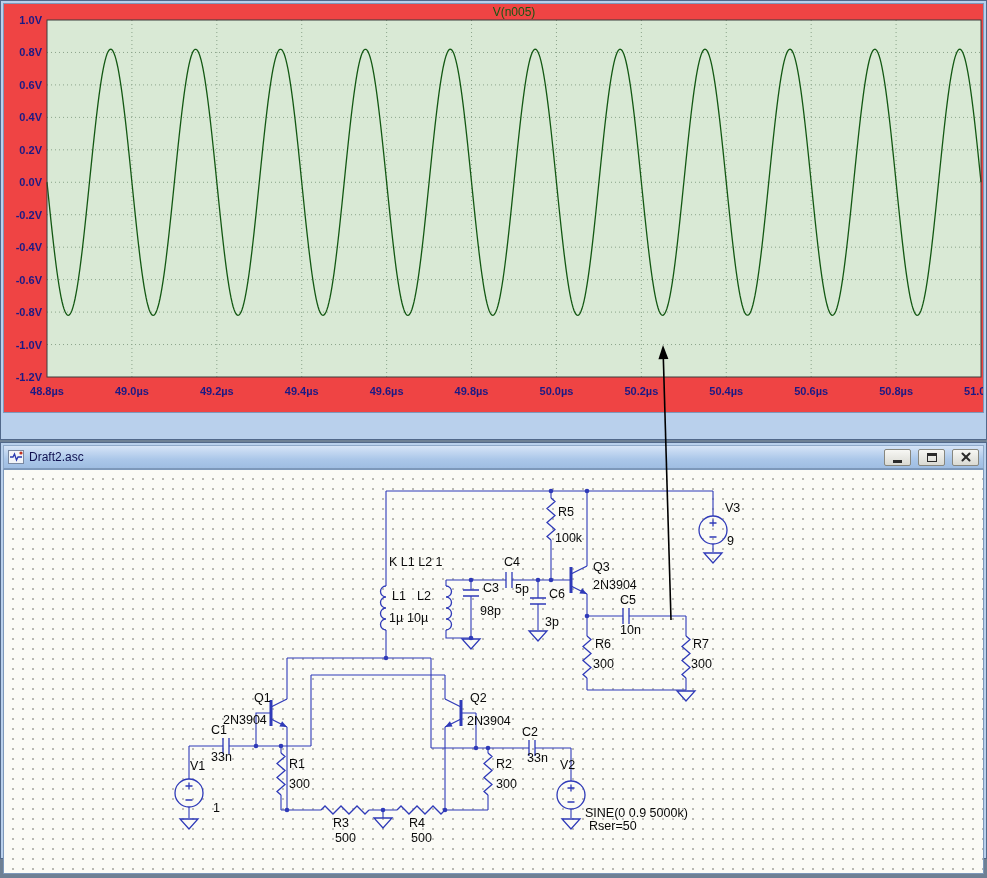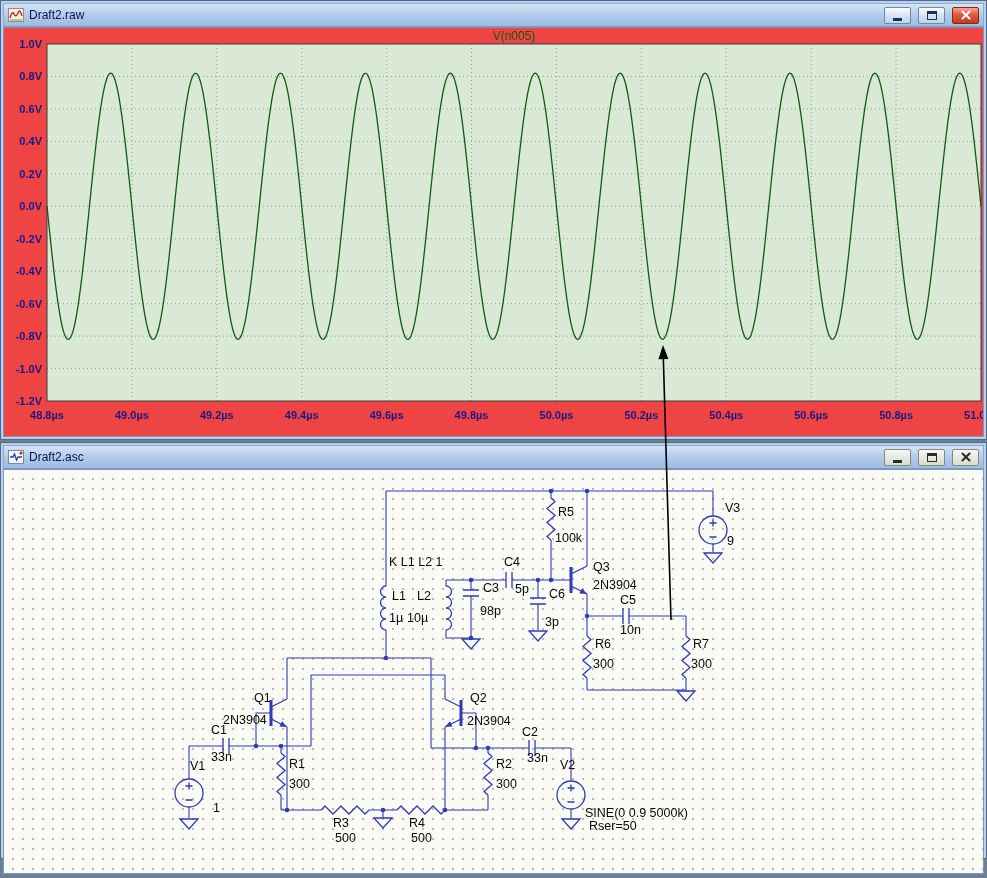--- a/index.html
+++ b/index.html
@@ -40,40 +40,20 @@
   .sym{fill:none;stroke:#2f3ab8;stroke-width:1.3}
   .bar{fill:none;stroke:#2f3ab8;stroke-width:3}
   .dot{fill:#2f3ab8}
 </style>
 </head>
 <body>
 
 <div class="desktop">
 
   <section class="window raw">
-    <header class="titlebar">
-      <span>
-        <svg width="16" height="16" viewBox="0 0 16 16">
-          <rect x="0.5" y="1.5" width="15" height="13" fill="#f6efe2" stroke="#9a8a72"></rect>
-          <path d="M2 11 Q4 3 6 7 T10 6 T14 9" fill="none" stroke="#b03020" stroke-width="1.4"></path>
-          <path d="M2 13 H14" stroke="#7a6a52" stroke-width="0.8"></path>
-        </svg>
-      </span>
-      <span class="title">Draft2.raw</span>
-      <span class="tb-spacer"></span>
-      <button class="wbtn">
-          <span class="g-min"></span>
-        </button>
-      <button class="wbtn">
-          <span class="g-max"></span>
-        </button>
-      <button class="wbtn close-red">
-          <span class="g-close"></span>
-        </button>
-    </header>
     <div class="content">
       <svg id="plot-svg" width="981" height="410" viewBox="0 0 981 410">
         <rect id="plot-rect" x="43" y="16" width="934" height="357" fill="#d9e9d5"></rect>
         <g id="plot-grid">
             <line x1="43" x2="977" y1="48.45454545454545" y2="48.45454545454545" stroke="#8ba48b" stroke-dasharray="1 3"></line>
             <line x1="43" x2="977" y1="80.9090909090909" y2="80.9090909090909" stroke="#8ba48b" stroke-dasharray="1 3"></line>
             <line x1="43" x2="977" y1="113.36363636363636" y2="113.36363636363636" stroke="#8ba48b" stroke-dasharray="1 3"></line>
             <line x1="43" x2="977" y1="145.8181818181818" y2="145.8181818181818" stroke="#8ba48b" stroke-dasharray="1 3"></line>
             <line x1="43" x2="977" y1="178.27272727272728" y2="178.27272727272728" stroke="#8ba48b" stroke-dasharray="1 3"></line>
             <line x1="43" x2="977" y1="210.72727272727272" y2="210.72727272727272" stroke="#8ba48b" stroke-dasharray="1 3"></line>

